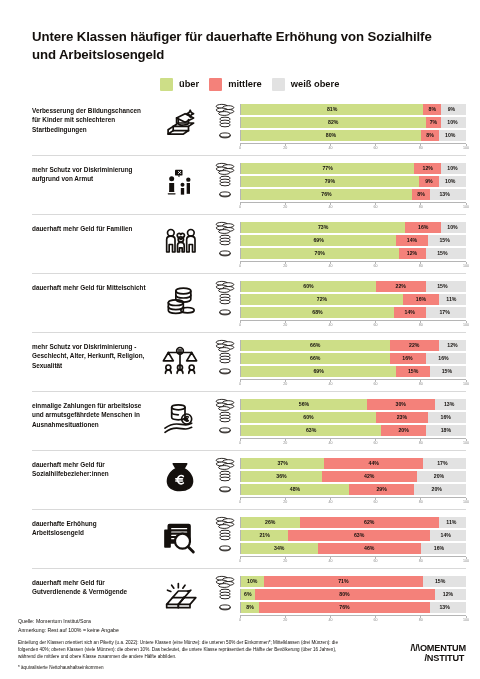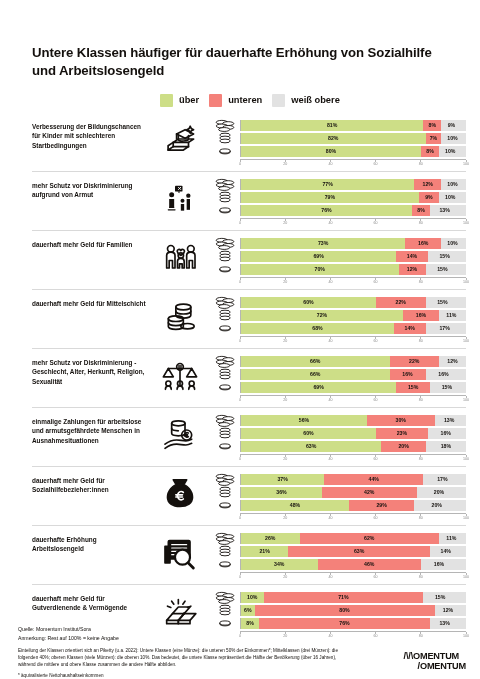--- a/index.html
+++ b/index.html
@@ -6,21 +6,21 @@
   body{
     width:480px;height:679px;background:#ffffff;
     font-family:"Liberation Sans",sans-serif;color:#14100d;
     overflow:hidden;position:relative;
   }
   .page{width:480px;height:679px;position:relative;box-sizing:border-box;padding:0 14px;}
 
   
   .title{
     font-size:13.2px;font-weight:bold;line-height:1.35;
-    letter-spacing:-0.1px;padding:28px 0 0 18px;max-width:420px;margin-top:16px;
+    letter-spacing:-0.1px;padding:28px 0 0 18px;max-width:420px;
   }
 
   
   .legend{display:flex;align-items:center;gap:10px;padding:14px 0 6px 146px;}
   .legend-item{display:flex;align-items:center;gap:6px;}
   .swatch{width:13px;height:13px;border-radius:1px;display:block;}
   .legend-label{font-size:9.3px;font-weight:bold;}
 
   
   .groups{padding-left:18px;}
@@ -46,42 +46,42 @@
   .seg.dk{background:#e2e2e2;}
 
   .axis{display:flex;align-items:flex-start;height:9px;margin-top:0px;}
   .axis-pad{width:30px;flex:0 0 30px;}
   .axis-line{flex:1 1 auto;position:relative;height:9px;border-top:1px solid #b5b5b5;}
   .tick{position:absolute;top:0;transform:translateX(-50%);}
   .tick i{display:block;width:1px;height:2px;background:#b5b5b5;margin:0 auto;}
   .tick b{display:block;font-size:3.6px;font-weight:normal;color:#8a8a8a;margin-top:0px;}
 
   
-  .footer{position:absolute;left:18px;right:14px;bottom:16px;}
+  .footer{position:absolute;left:18px;right:14px;bottom:8px;}
   .foot-src{font-size:5.2px;line-height:1.65;color:#14100d;}
   .foot-note{font-size:4.6px;line-height:1.55;color:#14100d;margin-top:4px;max-width:330px;}
   .brand{position:absolute;right:0;bottom:8px;text-align:left;font-weight:bold;font-size:9.2px;line-height:1.1;letter-spacing:-0.2px;}
   .brand .b2{padding-left:14px;}
   svg{display:block;}
 </style>
 </head>
 <body>
 
 <div class="page">
 
   <div class="title">Untere Klassen häufiger für dauerhafte Erhöhung von Sozialhilfe und Arbeitslosengeld</div>
 
   <div class="legend">
     <div class="legend-item">
       <span class="swatch" style="background:#cdde87"></span>
       <span class="legend-label">über</span>
     </div>
     <div class="legend-item">
       <span class="swatch" style="background:#f4817a"></span>
-      <span class="legend-label">unteren</span>
+      <span class="legend-label">mittlere</span>
     </div>
     <div class="legend-item">
       <span class="swatch" style="background:#e2e2e2"></span>
       <span class="legend-label">weiß obere</span>
     </div>
   </div>
 
   <div class="groups" id="groups">
       <div class="group first">
         <div class="g-label">Verbesserung der Bildungschancen für Kinder mit schlechteren Startbedingungen</div>
@@ -1043,16 +1043,16 @@
       </div>
     </div>
 
   <div class="footer">
     <div class="foot-src">Quelle: Momentum Institut/Sora</div>
     <div class="foot-src">Anmerkung: Rest auf 100% = keine Angabe</div>
     <div class="foot-note">Einteilung der Klassen orientiert sich an Piketty (u.a. 2022): Untere Klassen (eine Münze): die unteren 50% der Einkommen*; Mittelklassen (drei Münzen): die folgenden 40%; oberen Klassen (viele Münzen): die oberen 10%. Das bedeutet, die untere Klasse repräsentiert die Hälfte der Bevölkerung (über 16 Jahren), während die mittlere und obere Klasse zusammen die andere Hälfte abbilden.</div>
     <div class="foot-note">* äquivalisierte Nettohaushaltseinkommen</div>
     <div class="brand">
       <div>/\/\OMENTUM</div>
-      <div class="b2">/OMENTUM</div>
+      <div class="b2">/NSTITUT</div>
     </div>
   </div>
 </div>
 
 </body></html>

